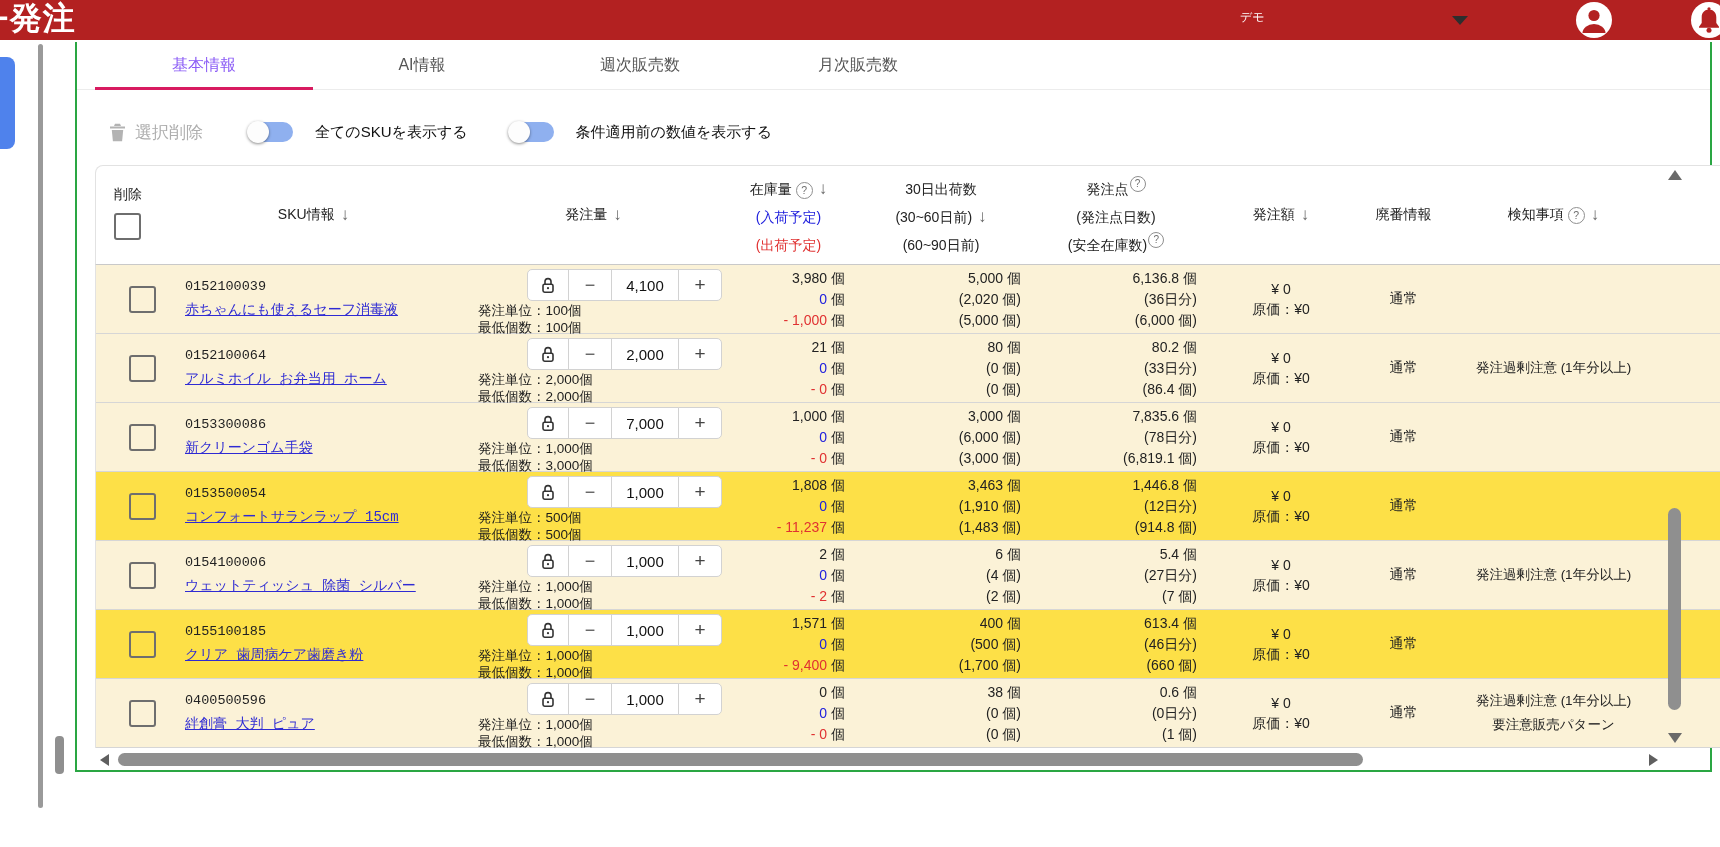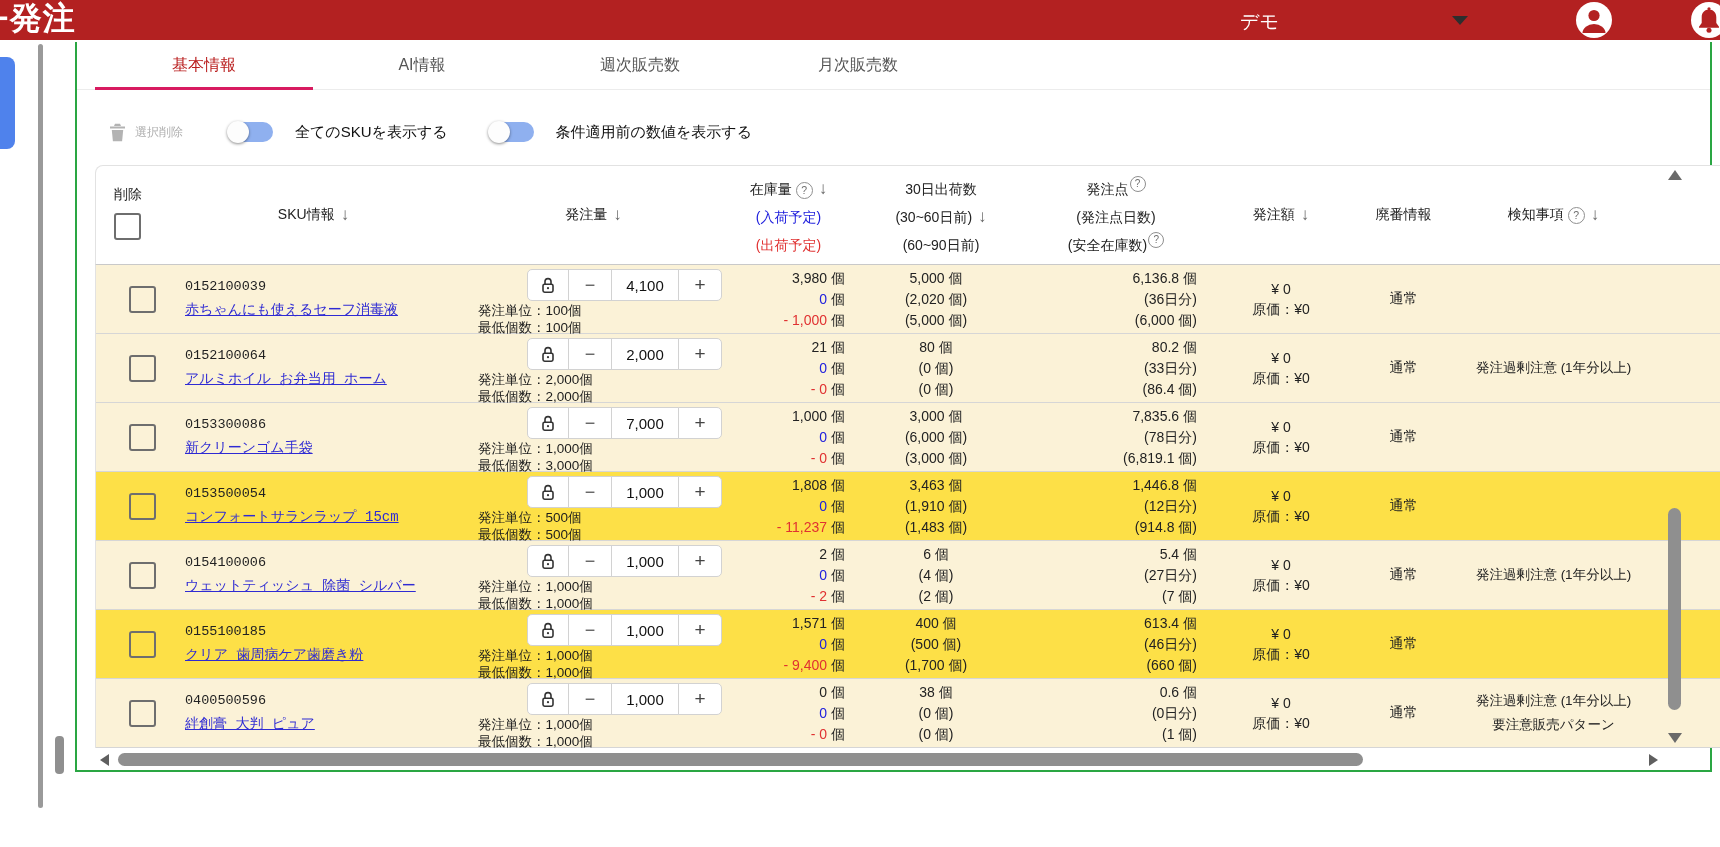--- a/index.html
+++ b/index.html
@@ -3,42 +3,42 @@
 <meta charset="utf-8">
 <style>
   html,body{margin:0;padding:0;}
   body{
     width:1720px;height:847px;position:relative;overflow:hidden;background:#fff;
     font-family:"Liberation Sans","DejaVu Sans",sans-serif;color:#222;
   }
   
   .topbar{position:absolute;left:0;top:0;width:1720px;height:40px;background:#b32121;}
   .app-title{position:absolute;left:-10px;top:-3px;color:#fff;font-size:32px;font-weight:bold;letter-spacing:1px;white-space:nowrap;}
-  .env{position:absolute;left:1240px;top:9px;color:#fff;font-size:19px;}
+  .env{position:absolute;left:1240px;top:9px;color:#fff;font-size:12px;}
   .caret-down{position:absolute;left:1452px;top:16px;width:0;height:0;
     border-left:8px solid transparent;border-right:8px solid transparent;border-top:9px solid #2e2e2e;cursor:pointer;}
   .roundicon{position:absolute;top:2px;width:36px;height:36px;border-radius:50%;background:#fff;overflow:hidden;cursor:pointer;}
   .avatar{left:1576px;}
   .bell{left:1691px;}
   
   .blue-tab{position:absolute;left:0;top:57px;width:15px;height:92px;background:#4f82ec;border-radius:0 8px 8px 0;}
   .gray-line{position:absolute;left:38px;top:44px;width:5px;height:764px;background:#9a9a9a;border-radius:3px;}
   .gray-bar{position:absolute;left:55px;top:736px;width:9px;height:38px;background:#8f8f8f;border-radius:4px;}
   .green-l{position:absolute;left:75px;top:42px;width:2px;height:730px;background:#2aa643;}
   .green-r{position:absolute;left:1710px;top:42px;width:2px;height:730px;background:#2aa643;}
   .green-b{position:absolute;left:75px;top:770px;width:1637px;height:2px;background:#2aa643;}
   
   .tabs{position:absolute;left:77px;top:42px;width:1633px;height:48px;display:flex;padding-left:18px;
     border-bottom:1px solid #ececec;background:#fff;box-sizing:border-box;}
   .tab{width:218px;display:flex;align-items:center;justify-content:center;font-size:16px;color:#555;position:relative;cursor:pointer;}
-  .tab.active{color:#b91c1c;}
+  .tab.active{color:#8b5cf6;}
   .tab.active::after{content:"";position:absolute;left:0;right:0;bottom:-1px;height:3px;background:#d81b60;}
   
   .toolbar{position:absolute;left:95px;top:112px;height:40px;display:flex;align-items:center;}
-  .del-btn{display:flex;align-items:center;gap:9px;color:#aeaeae;font-size:12px;padding-left:14px;cursor:default;}
+  .del-btn{display:flex;align-items:center;gap:9px;color:#aeaeae;font-size:17px;padding-left:14px;cursor:default;}
   .switch{width:44px;height:20px;background:#8fb0ef;border-radius:10px;position:relative;margin-left:46px;cursor:pointer;flex:none;}
   .switch.second{margin-left:42px;}
   .knob{position:absolute;left:-2px;top:-1px;width:22px;height:22px;border-radius:50%;background:#fdfdfd;box-shadow:0 1px 3px rgba(0,0,0,.45);}
   .switch-label{font-size:15px;color:#111;margin-left:22px;white-space:nowrap;}
   
   .table{position:absolute;left:95px;top:165px;width:1697px;}
   .thead{display:flex;height:100px;background:#fff;border:1px solid #e2e2e2;border-bottom:1px solid #c9c9c9;
     border-radius:8px 8px 0 0;box-sizing:border-box;overflow:hidden;font-size:14px;color:#222;}
   .tbody{border-left:1px solid #e2e2e2;border-right:1px solid #e2e2e2;}
   .row{display:flex;height:69px;background:#fbf2d7;border-bottom:1px solid #d6d6d6;box-sizing:border-box;}
@@ -62,21 +62,21 @@
   .sku-name{color:#2f2bd3;text-decoration:underline;font-size:14px;width:fit-content;cursor:pointer;white-space:nowrap;}
   .c-qty{padding:4px 0 0 17px;font-size:13.5px;color:#1c1c1c;}
   .stepper{display:flex;height:32px;margin-left:49px;margin-bottom:2px;}
   .st{background:#fff;border:1px solid #d2d2d2;display:flex;align-items:center;justify-content:center;margin-left:-1px;cursor:pointer;}
   .st.lock{width:40px;border-radius:5px 0 0 5px;margin-left:0;}
   .st.minus{width:42px;font-size:18px;color:#555;}
   .st.val{width:66px;font-size:15px;color:#111;cursor:text;}
   .st.plus{width:42px;border-radius:0 5px 5px 0;font-size:19px;color:#444;}
   .qty-line{line-height:16.5px;white-space:nowrap;}
   .c-nums{display:flex;flex-direction:column;justify-content:center;text-align:right;font-size:14px;line-height:21px;white-space:nowrap;}
-  .c-stock{padding-right:6px;} .c-ship{padding-right:10px;text-align:center;} .c-point{padding-right:4px;}
+  .c-stock{padding-right:6px;} .c-ship{padding-right:10px;} .c-point{padding-right:4px;}
   .c-amt{display:flex;flex-direction:column;justify-content:center;align-items:center;font-size:14px;line-height:20px;}
   .c-status{display:flex;align-items:center;justify-content:center;font-size:14px;}
   .c-alert{display:flex;flex-direction:column;justify-content:center;align-items:center;font-size:13.5px;line-height:24px;white-space:nowrap;}
   
   .vscroll{position:absolute;left:1663px;top:165px;width:24px;height:583px;}
   .tri{width:0;height:0;position:absolute;cursor:pointer;}
   .tri.up{left:5px;top:5px;border-left:7px solid transparent;border-right:7px solid transparent;border-bottom:10px solid #6a6a6a;}
   .tri.down{left:5px;bottom:5px;border-left:7px solid transparent;border-right:7px solid transparent;border-top:10px solid #6a6a6a;}
   .vthumb{position:absolute;left:5px;top:343px;width:13px;height:202px;background:#8f8f8f;border-radius:7px;cursor:pointer;}
   .hscroll{position:absolute;left:98px;top:750px;width:1562px;height:19px;}

